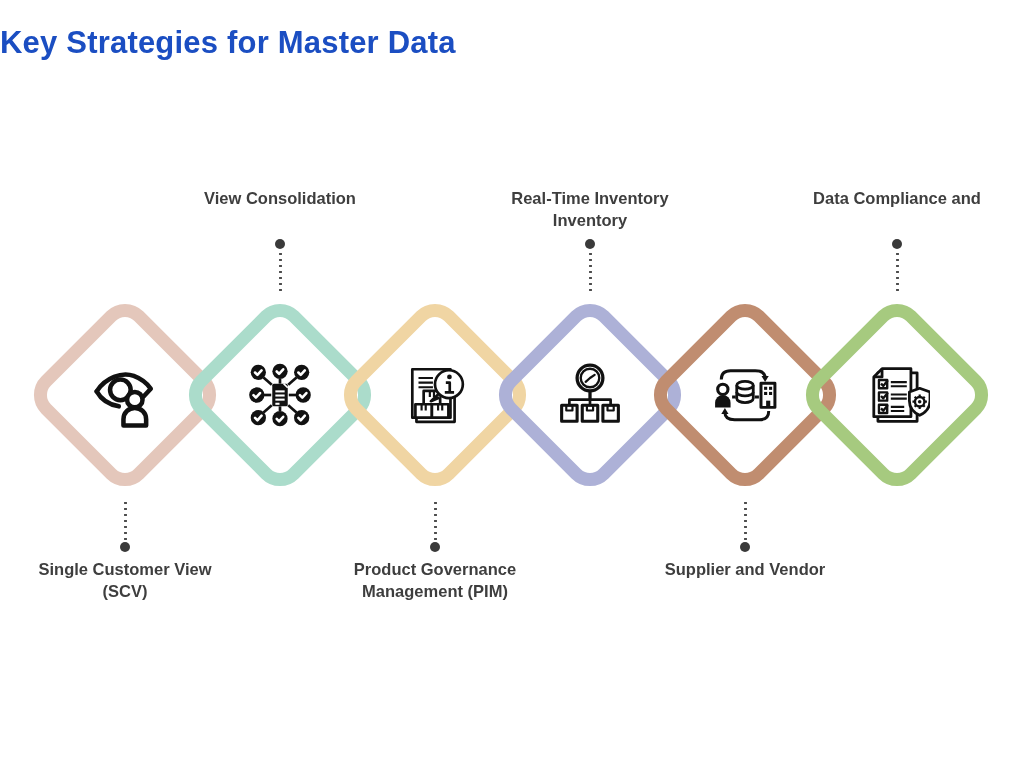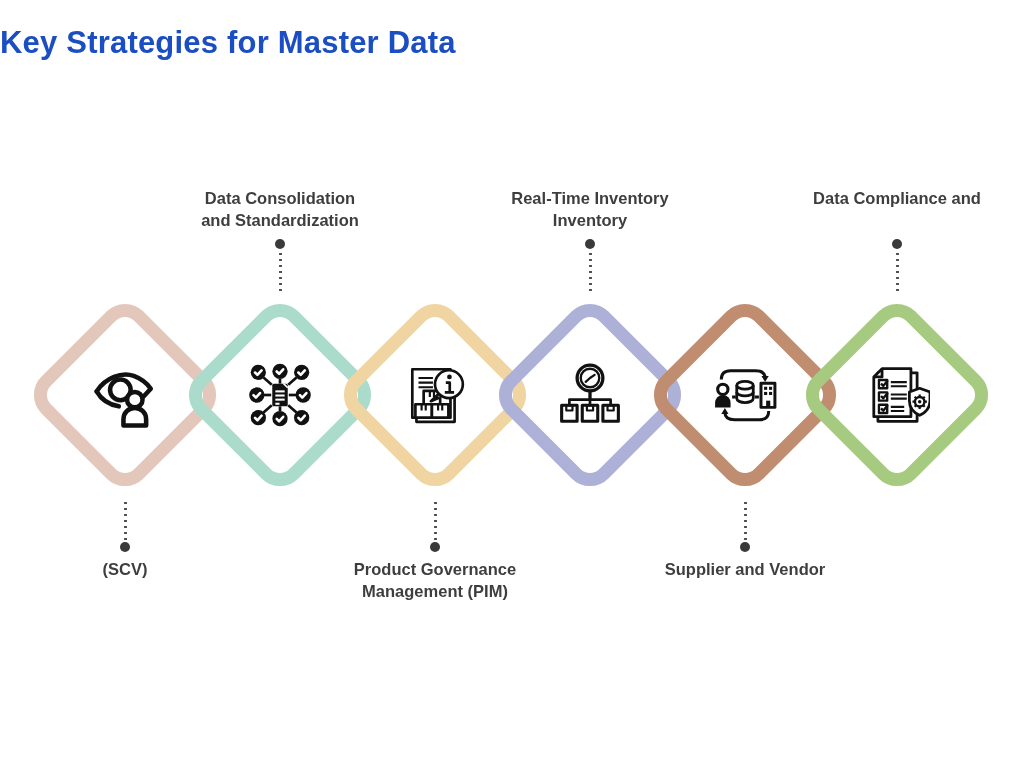--- a/index.html
+++ b/index.html
@@ -55,20 +55,21 @@
         <path d="M4.5 28.5 C 9 36.5, 17 41.5, 26 43"></path>
         <circle cx="27.5" cy="27" r="10"></circle>
         <path d="M30.5 61.5 v-6 a 11 11 0 0 1 22 0 v6 Z" fill="#fff"></path>
         <circle cx="41.5" cy="36.5" r="7.5" fill="#fff"></circle>
       </g>
     </svg>
   </div>
   <div class="dline bottom"></div>
   <div class="dot bottom"></div>
   <div class="label bottom">
+    <div>Single Customer View</div>
     <div>(SCV)</div>
   </div>
 </div>
 
 <div class="item" style="left:280px">
   <div class="diamond" style="border-color: rgb(171, 220, 203);"></div>
   <div class="icon-wrap">
     <svg viewBox="0 0 64 64">
       <g stroke="#111" stroke-width="2.6">
         <line x1="16" y1="15" x2="24" y2="22"></line>
@@ -106,22 +107,21 @@
         <line x1="27.5" y1="32.5" x2="36.5" y2="32.5"></line>
         <line x1="27.5" y1="36.5" x2="36.5" y2="36.5"></line>
         <line x1="27.5" y1="40.5" x2="31.5" y2="40.5"></line>
         <path d="M35.5 21 L39.5 25" stroke-width="1.6"></path>
       </g>
     </svg>
   </div>
   <div class="dline top"></div>
   <div class="dot top"></div>
   <div class="label top">
-    <div>Data Consolidation</div>
-    <div>and Standardization</div>
+    <div>View Consolidation</div>
   </div>
 </div>
 
 <div class="item" style="left:435px">
   <div class="diamond" style="border-color: rgb(240, 213, 163);"></div>
   <div class="icon-wrap">
     <svg viewBox="0 0 64 64">
       <g fill="none" stroke="#111" stroke-width="2.6" stroke-linejoin="round">
         <rect x="14" y="12" width="37" height="46" fill="#fff"></rect>
         <rect x="10" y="7" width="37" height="47" fill="#fff"></rect>

